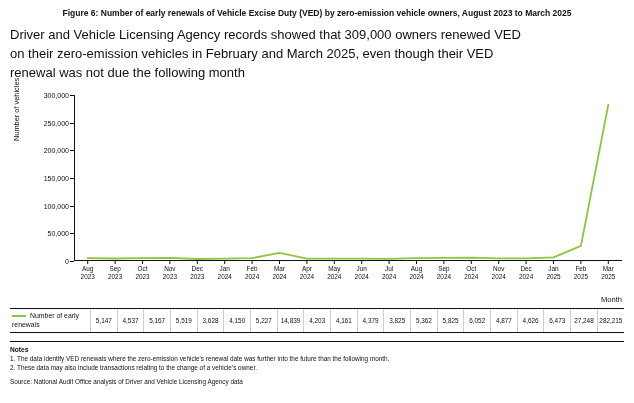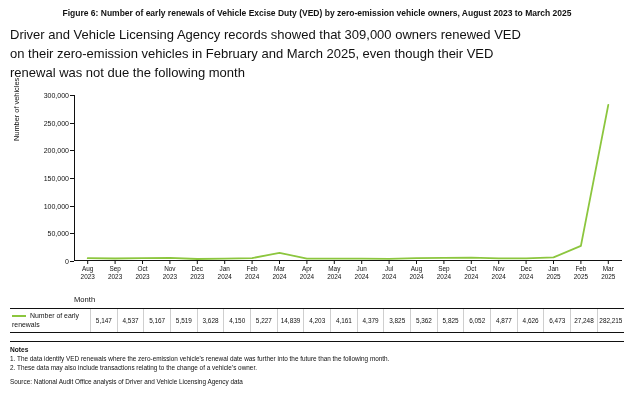--- a/index.html
+++ b/index.html
@@ -104,21 +104,21 @@
     line-height: 1.25;
     color: #111;
     transform: translateX(-50%);
     white-space: nowrap;
   }
   .xaxis-title {
     position: absolute;
     left: 64px;
     right: 2px;
     top: 206px;
-    text-align: left;
+    text-align: right;
     font-size: 7.6px;
     color: #111;
   }
   svg.line-svg {
     position: absolute;
     left: 0;
     top: 0;
     width: 100%;
     height: 100%;
     overflow: visible;

